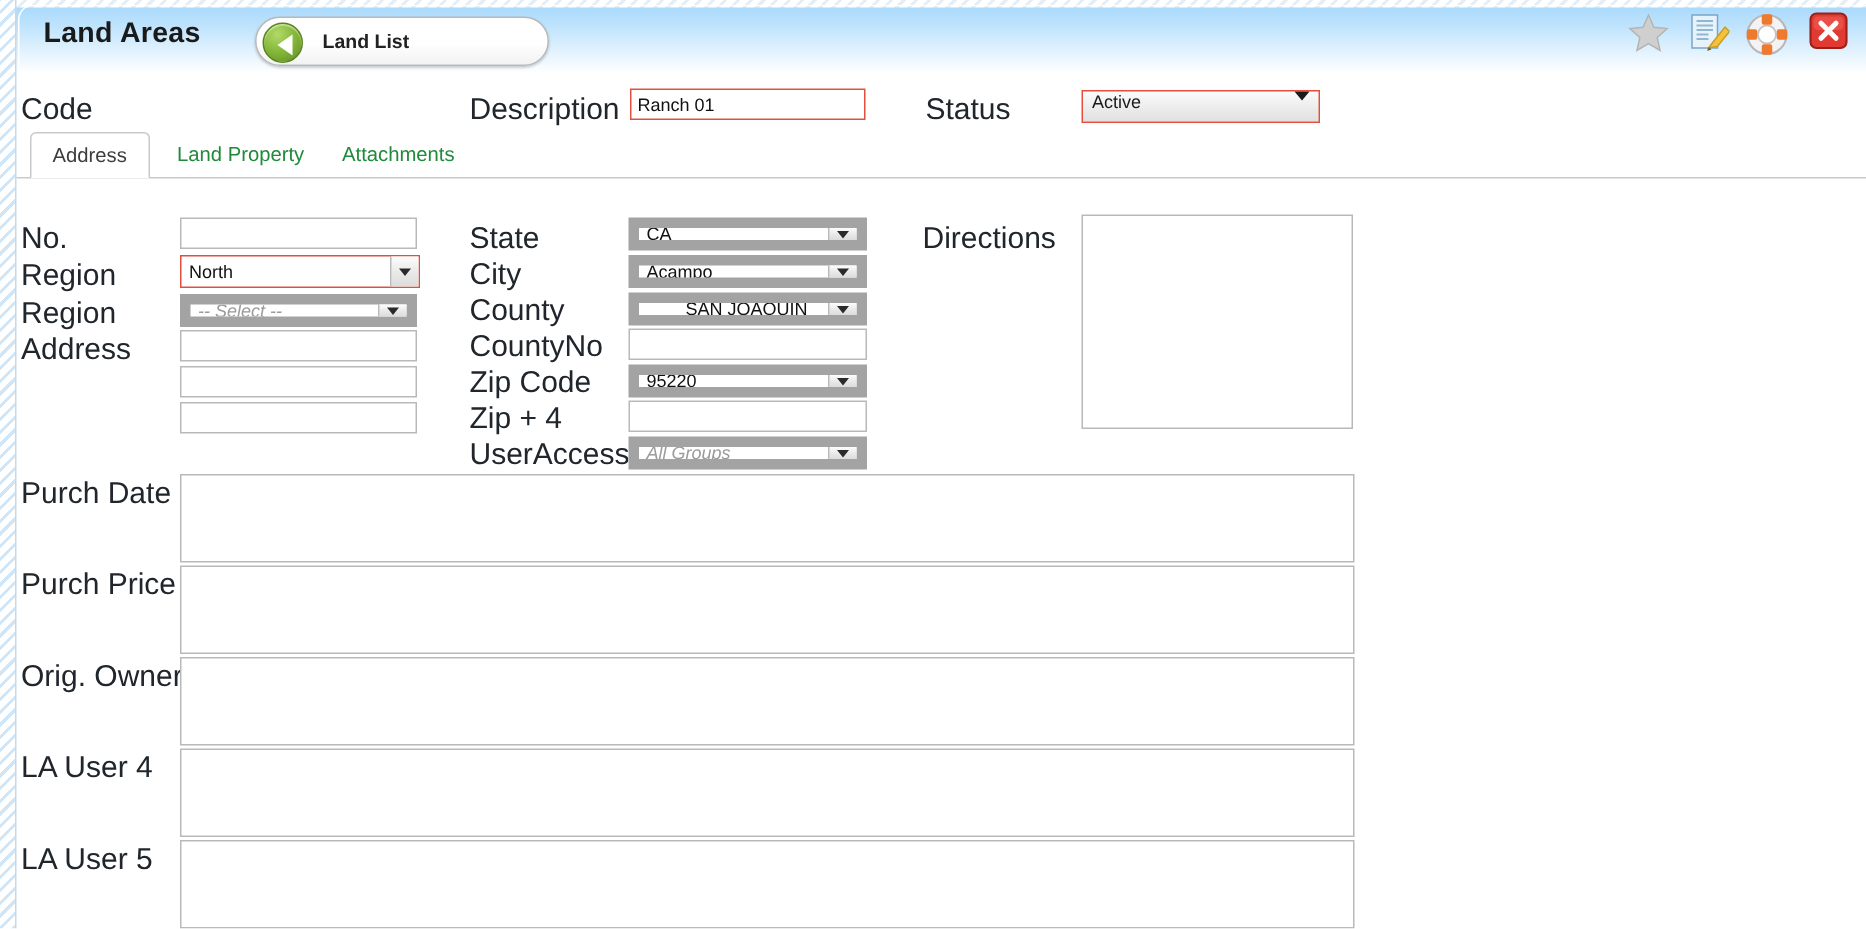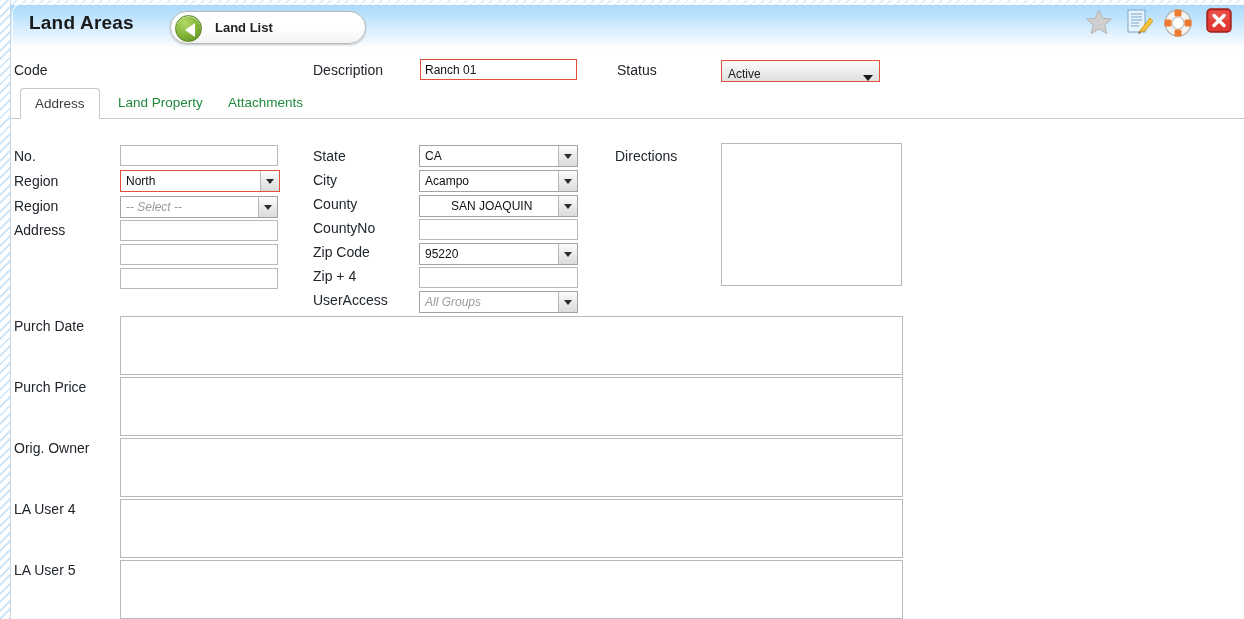--- a/index.html
+++ b/index.html
@@ -111,21 +111,21 @@
   
   .hicon { position: absolute; top: 8px; cursor: pointer; }
   .hicon-star { left: 1085px; width: 28px; height: 28px; }
   .hicon-notes { left: 1125px; width: 28px; height: 30px; }
   .hicon-help { left: 1163px; width: 30px; height: 30px; }
   .hicon-close { left: 1205px; width: 28px; height: 26px; }
 
   
   .lbl {
     position: absolute;
-    font-size: 14px;
+    font-size: 20px;
     color: #20262c;
     white-space: nowrap;
   }
 
   .tinput {
     position: absolute;
     height: 21px;
     background: #ffffff;
     border: 1px solid #b9b9b9;
     font-family: "Liberation Sans", sans-serif;
@@ -135,21 +135,21 @@
     outline: none;
   }
   .tinput.req { border: 1px solid #e2503d; }
   .tinput::placeholder { color: #9b9b9b; font-style: italic; }
 
   
   .sel {
     position: absolute;
     height: 22px;
     background: #ffffff;
-    border: 1px solid #a3a3a3;
+    border: 7px solid #a3a3a3;
     display: flex;
     align-items: stretch;
     cursor: pointer;
   }
   .sel.req { border: 1px solid #e2503d; }
   .sel .selval {
     flex: 1;
     display: flex;
     align-items: center;
     padding-left: 5px;
@@ -175,21 +175,21 @@
     border-top: 5px solid #2a2a2a;
   }
 
   
   .selflat {
     position: absolute;
     height: 22px;
     background: linear-gradient(to bottom, #fbfbfb 0%, #ececec 55%, #e0e0e0 100%);
     border: 1px solid #e2503d;
     display: flex;
-    align-items: flex-end;
+    align-items: flex-start;
     cursor: pointer;
     gap: 32px;
   }
   .selflat .selval {
     flex: 1; padding-left: 6px;
     font-size: 12px; color: #1a1a1a;
     white-space: nowrap;
   }
   .selflat .flatarrow {
     width: 22px; display: flex; align-items: center; justify-content: center;

